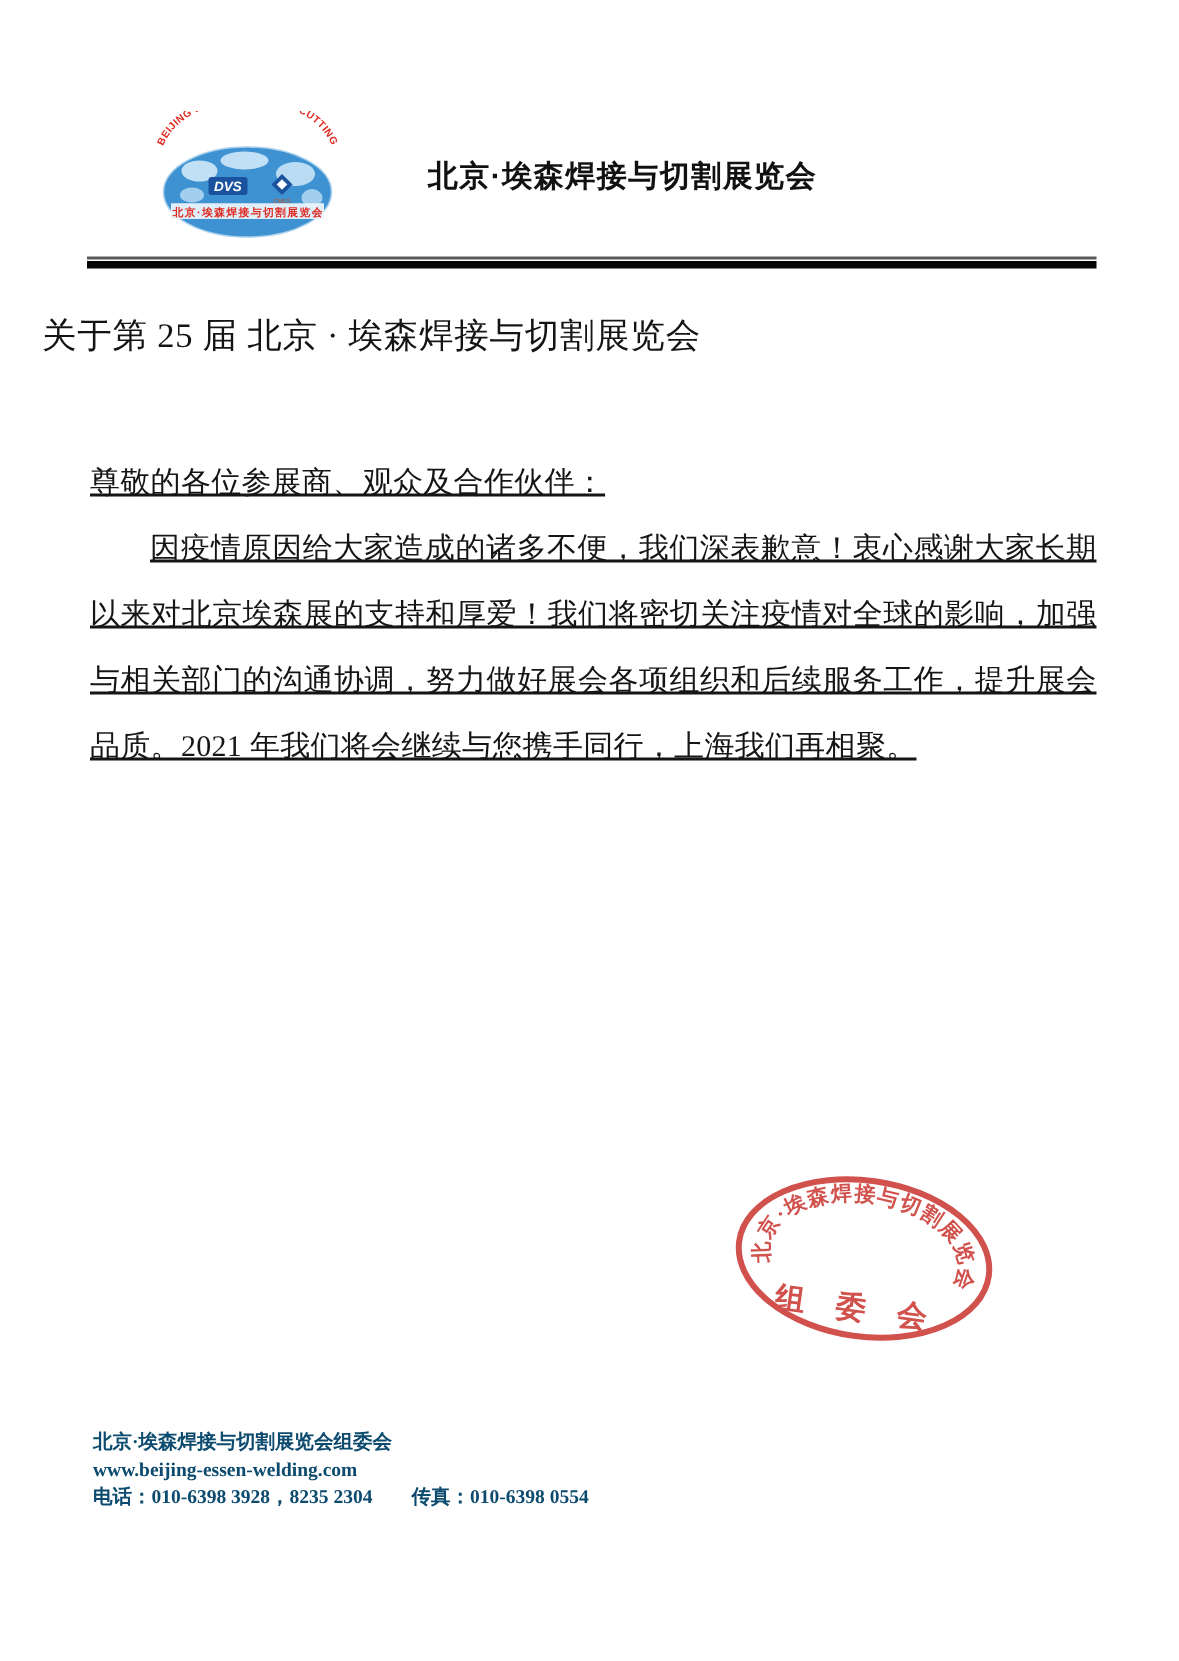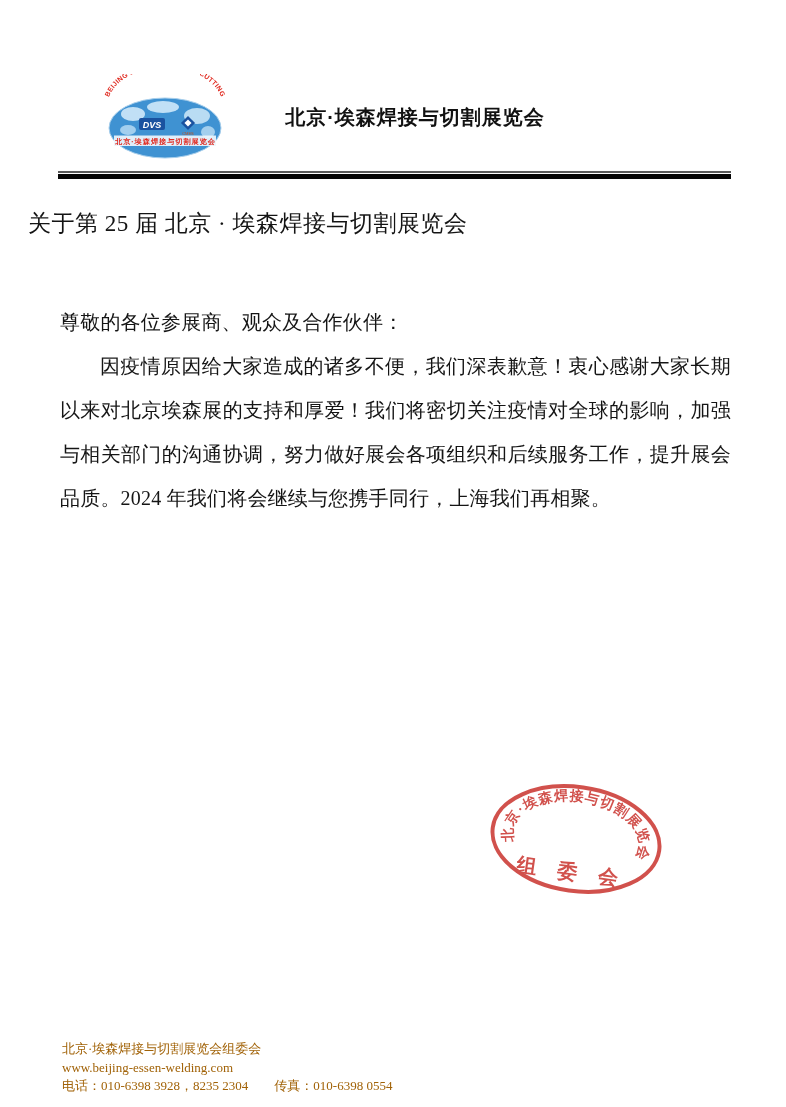--- a/index.html
+++ b/index.html
@@ -38,40 +38,42 @@
     text-align:left;
     font-size:23px; line-height:45px;
     color:#141414;
     letter-spacing:0.5px;
   }
   .letter-body {
     position:absolute; top:300px; left:60px; width:671px;
     font-size:20px; line-height:44px;
     text-align:justify;
     letter-spacing:0.2px;
+    text-decoration:underline;
   }
   .letter-body p.para { text-indent:2em; }
   .letter-body b { font-weight:bold; }
   .signature {
     position:absolute; top:806px; left:58px; width:673px;
     padding-right:16px;
     text-align:right;
     font-size:20px; line-height:42px;
   }
   .stamp {
     position:absolute; left:469px; top:757px;
     pointer-events:none;
   }
   .stamp text {
     font-family:"Liberation Serif","DejaVu Serif",serif;
   }
   .footer {
-    position:absolute; left:62px; top:1040px;
+    position:absolute; left:62px; top:952px;
     font-size:13px; line-height:18.5px;
-    color:#a16207;
+    color:#0c4a6e;
+    font-weight:bold;
   }
   .footer .fax { margin-left:26px; }
   .logo svg text { font-family:"Liberation Sans","DejaVu Sans",sans-serif; }
 </style>
 </head>
 <body>
 
 <div class="page">
 
   <div class="logo">
@@ -102,21 +104,21 @@
   <div class="org-title">北京·埃森焊接与切割展览会</div>
 
   <div class="rule"></div>
 
   <div class="doc-title">
     <div>关于第 25 届 北京 · 埃森焊接与切割展览会</div>
   </div>
 
   <div class="letter-body">
     <p class="salutation">尊敬的各位参展商、观众及合作伙伴：</p>
-    <p class="para">因疫情原因给大家造成的诸多不便，我们深表歉意！衷心感谢大家长期以来对北京埃森展的支持和厚爱！我们将密切关注疫情对全球的影响，加强与相关部门的沟通协调，努力做好展会各项组织和后续服务工作，提升展会品质。2024 年我们将会继续与您携手同行，上海我们再相聚。</p>
+    <p class="para">因疫情原因给大家造成的诸多不便，我们深表歉意！衷心感谢大家长期以来对北京埃森展的支持和厚爱！我们将密切关注疫情对全球的影响，加强与相关部门的沟通协调，努力做好展会各项组织和后续服务工作，提升展会品质。2021 年我们将会继续与您携手同行，上海我们再相聚。</p>
   </div>
 
 
   <svg class="stamp" width="214" height="164" viewBox="0 0 214 164">
     <g transform="rotate(8 107 82)" opacity="0.84">
       <ellipse cx="107" cy="82" rx="84" ry="52" fill="none" stroke-width="4" stroke="#c9302b"></ellipse>
       <path id="stamp-arc" d="M 45.2 91.8 A 64 38 0 1 1 168.8 91.8" fill="none"></path>
       <text font-size="14" font-weight="bold" letter-spacing="1" fill="#c9302b">
         <textPath href="#stamp-arc" startOffset="50%" text-anchor="middle">北京·埃森焊接与切割展览会</textPath>
       </text>

